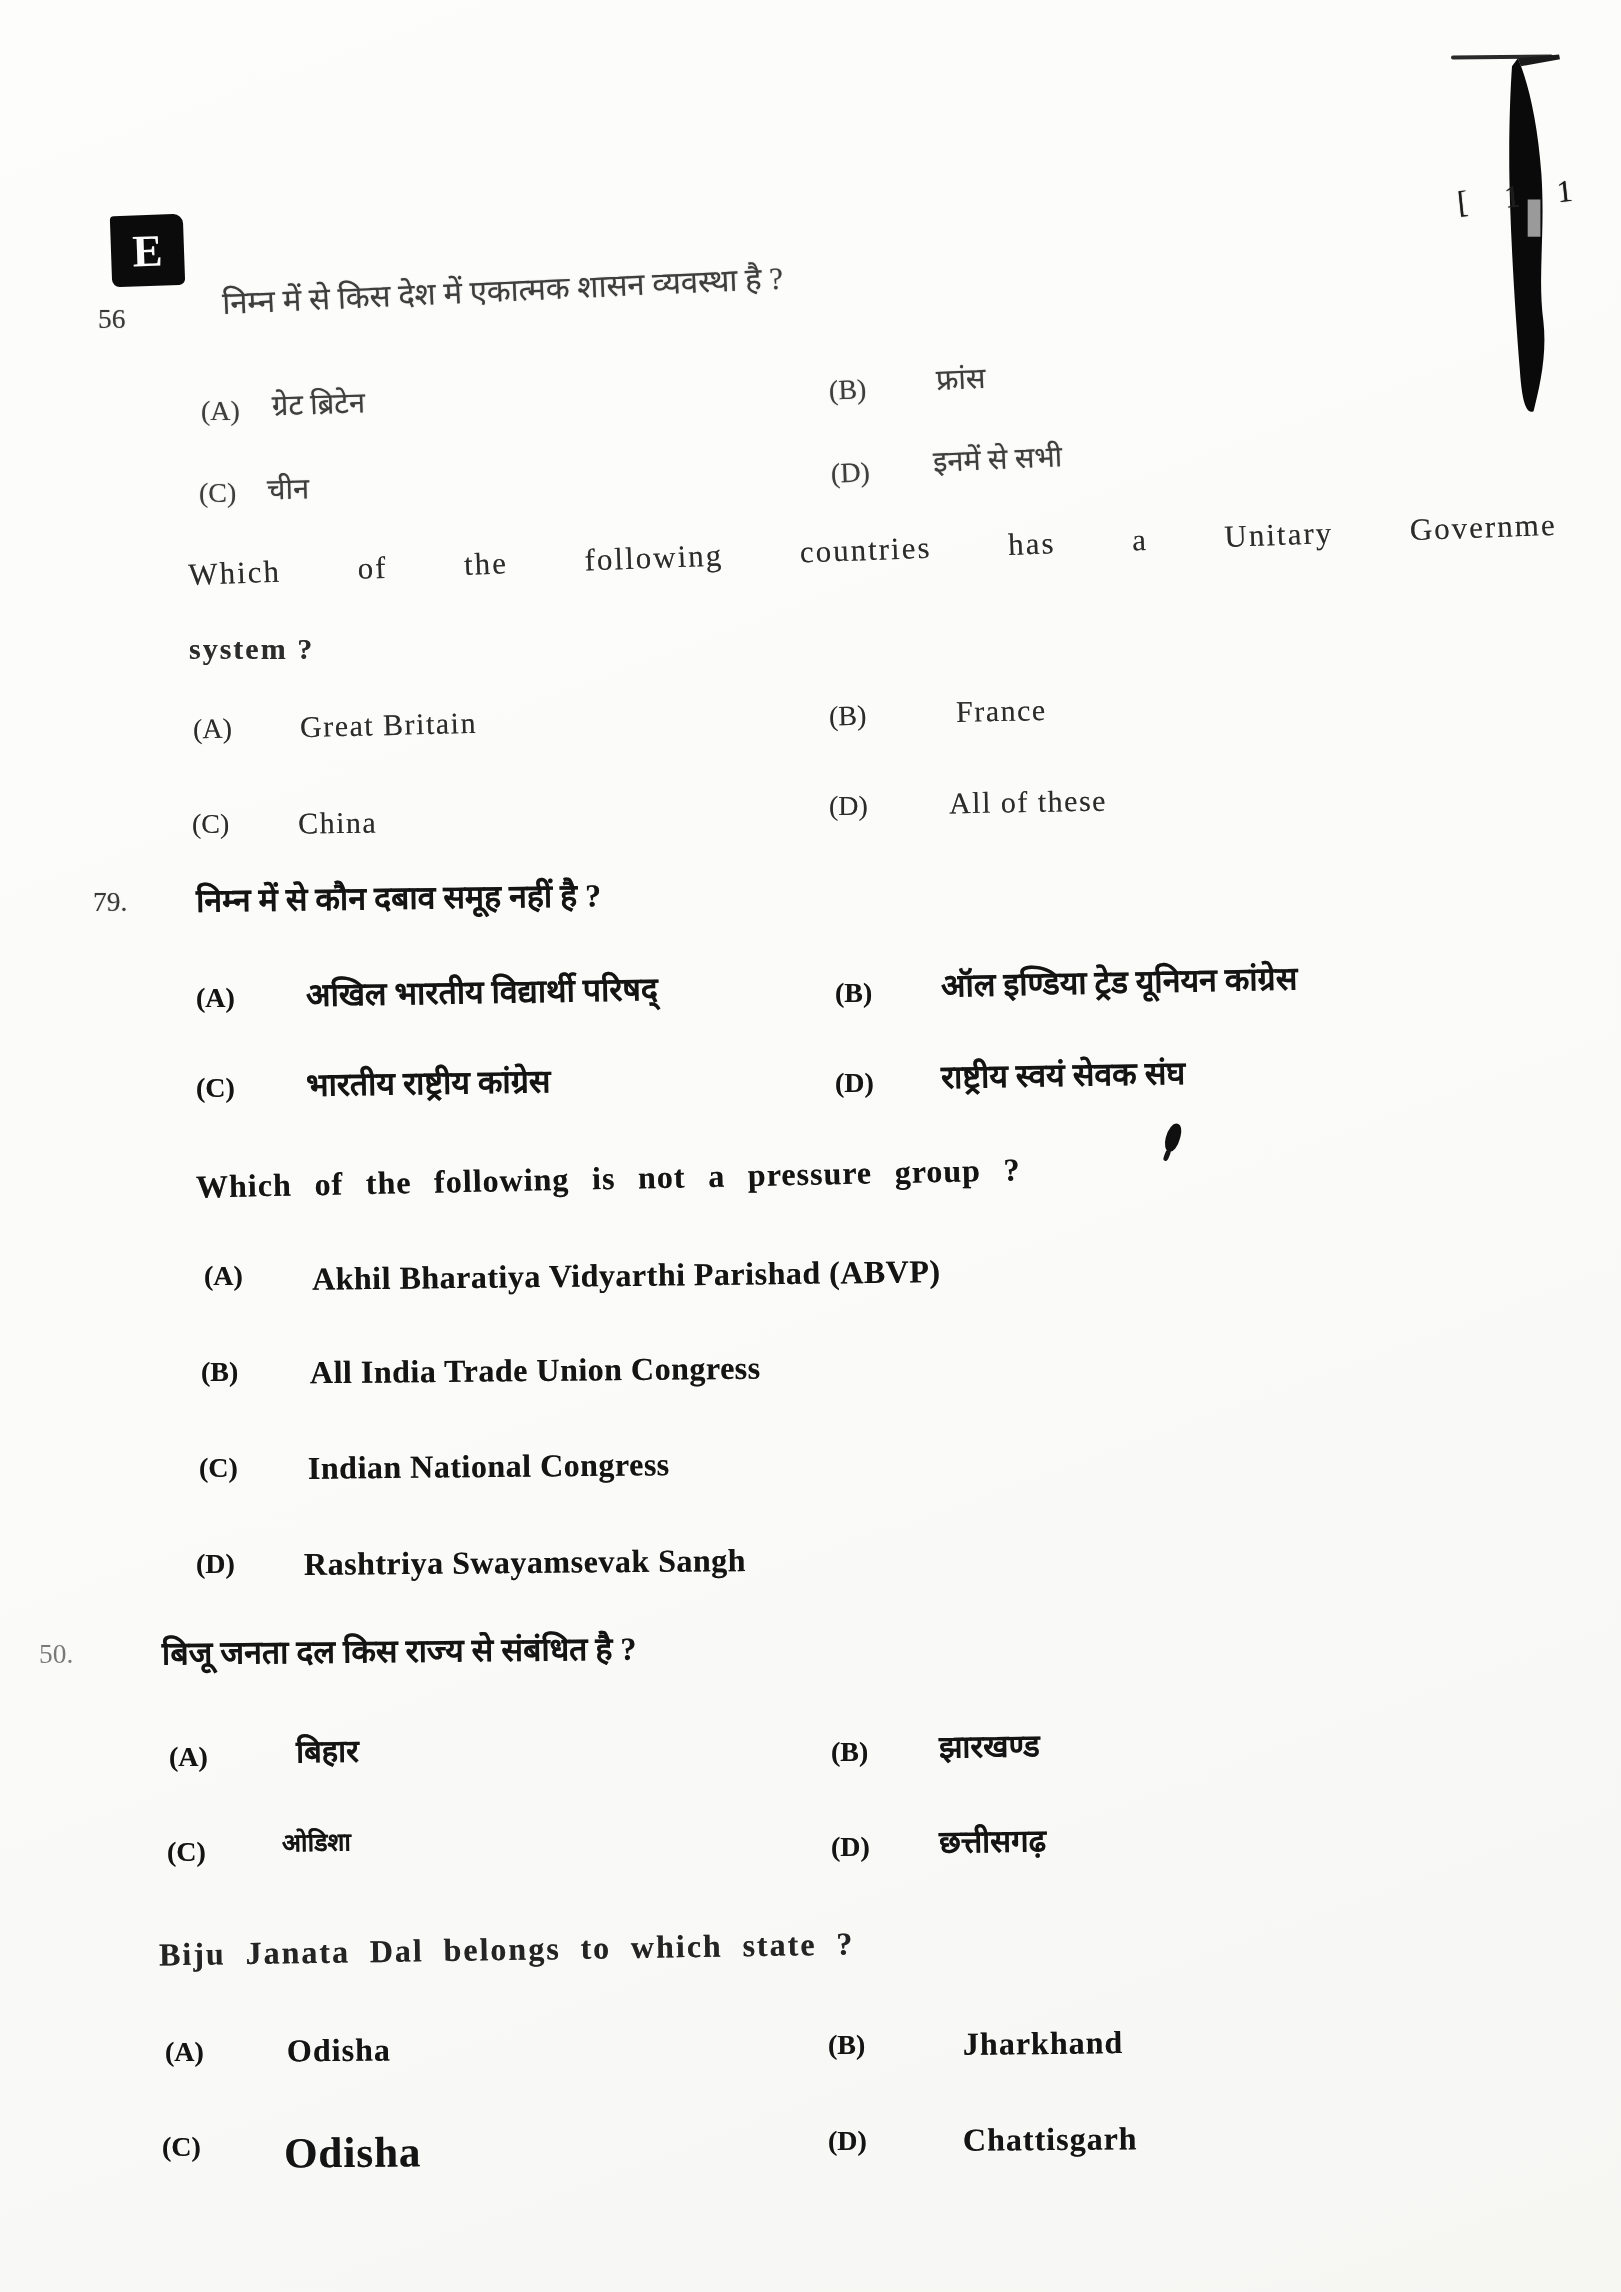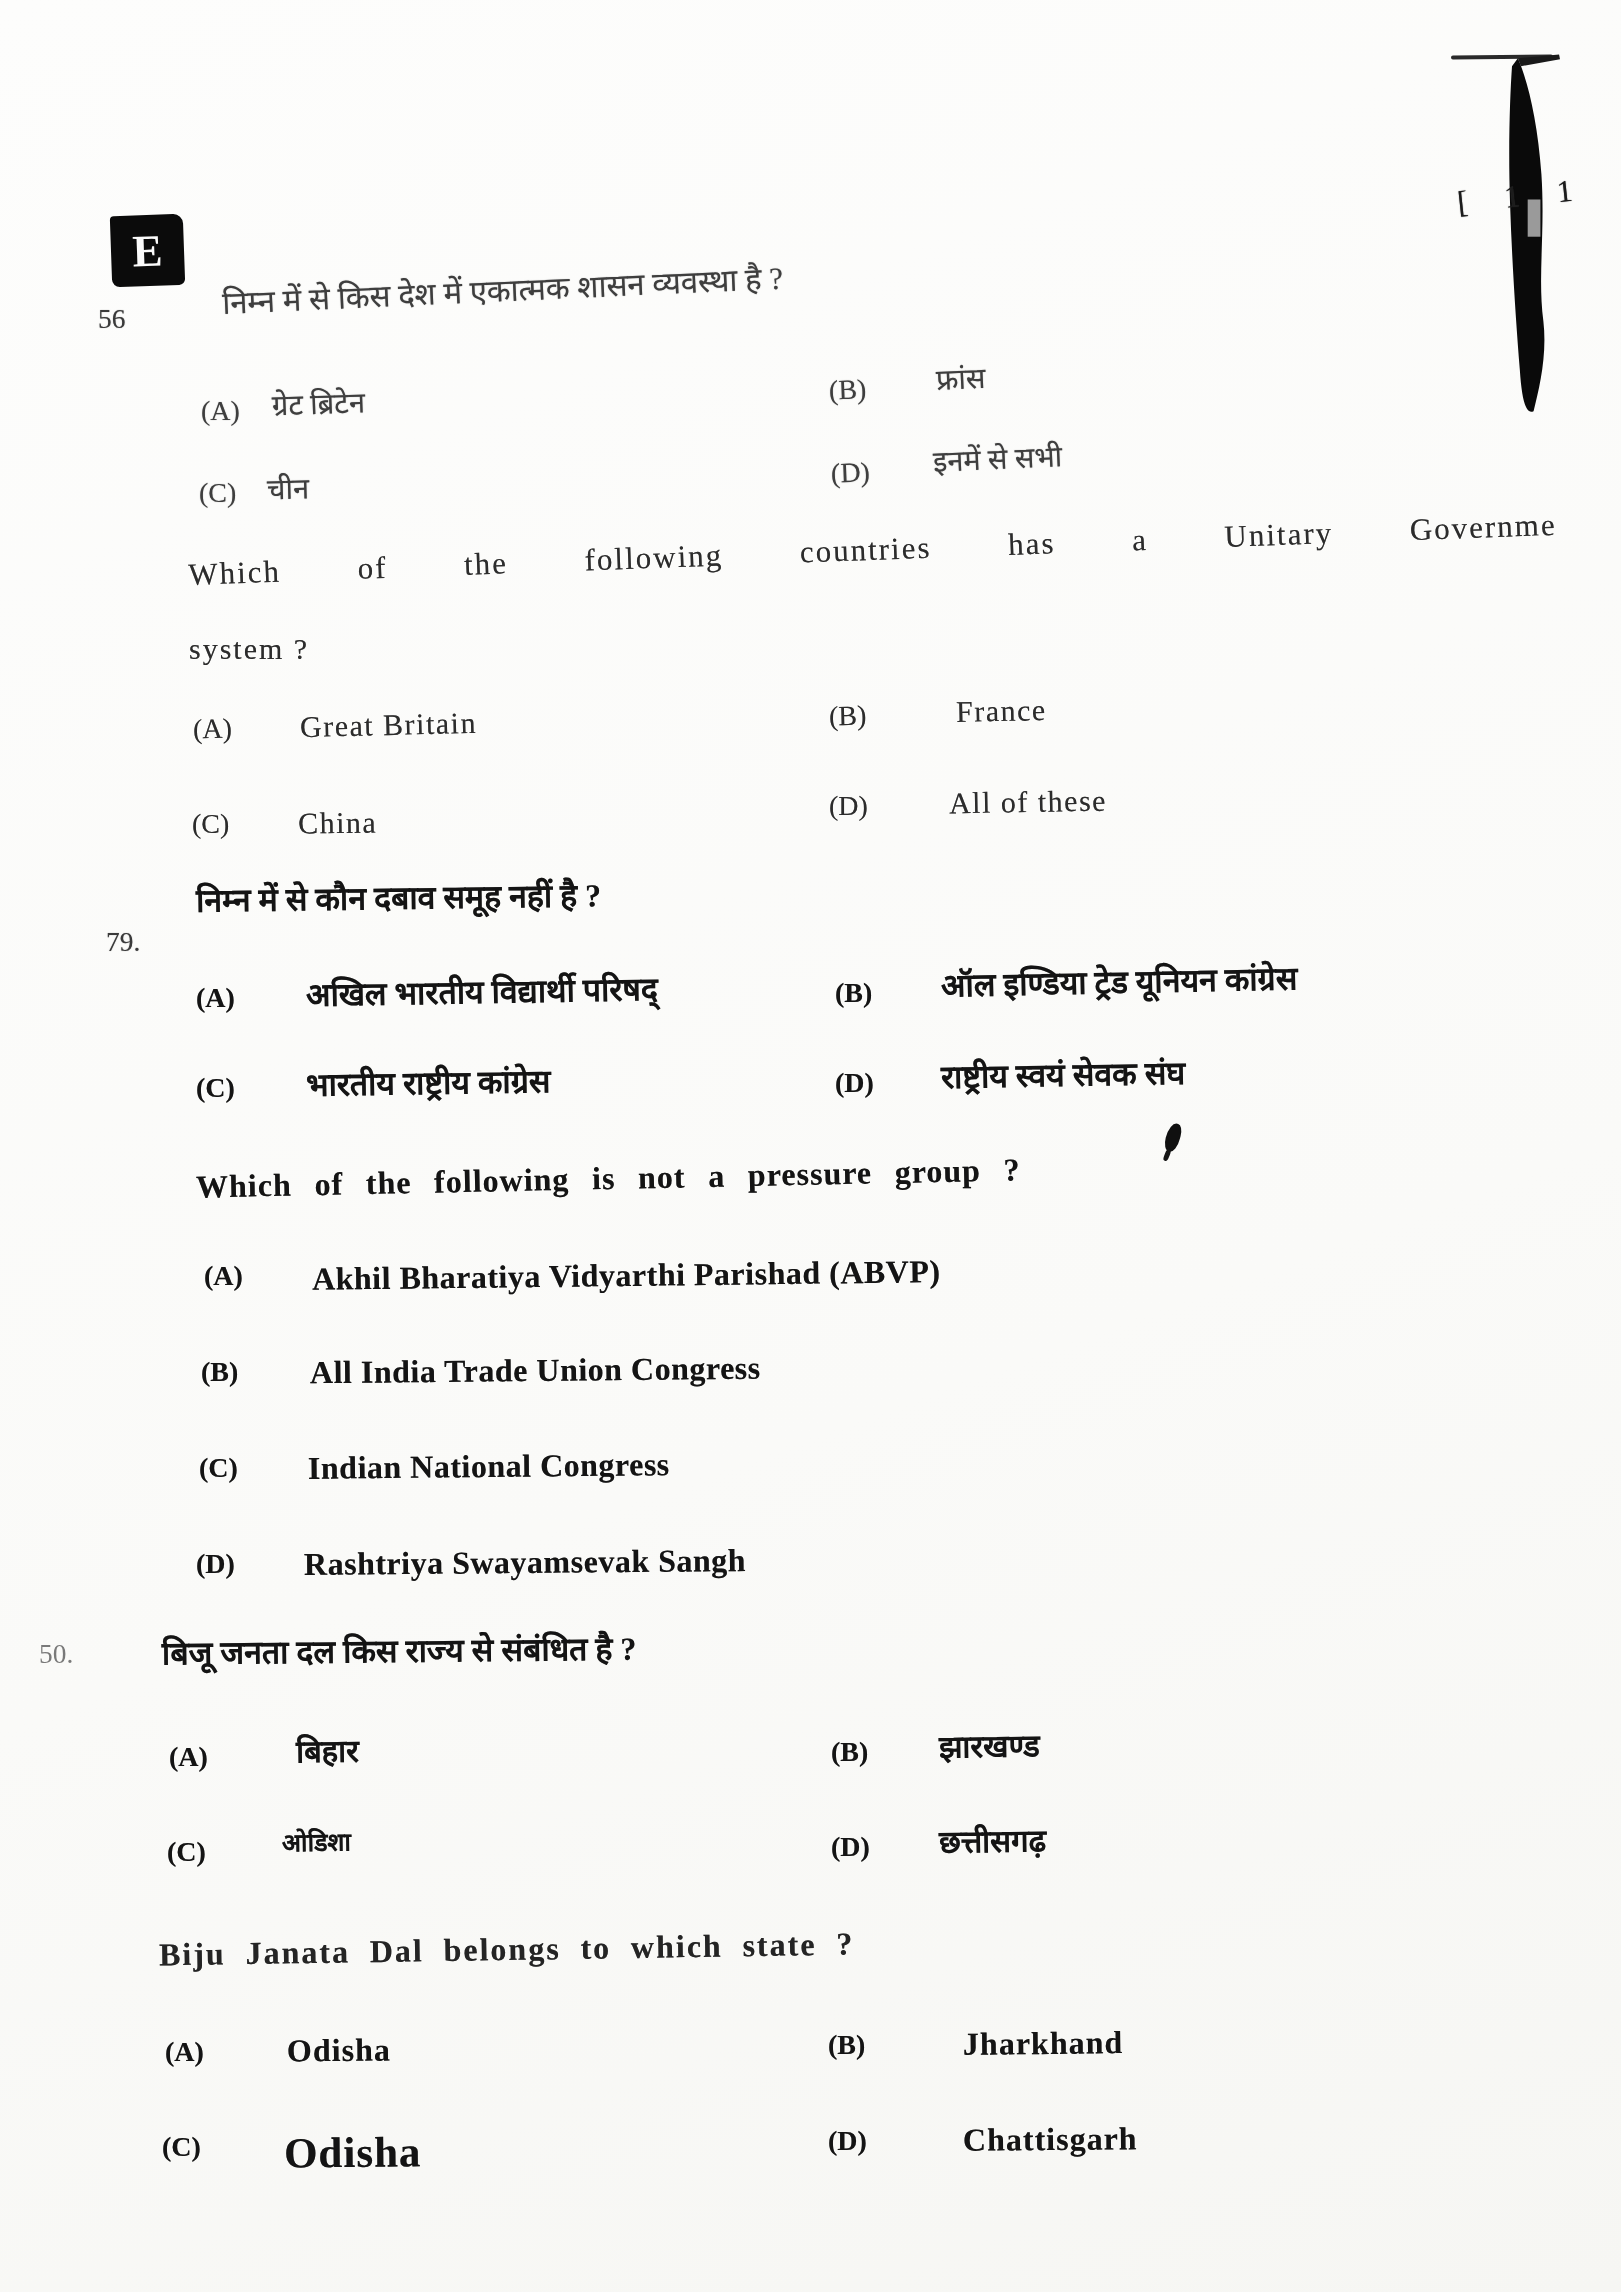--- a/index.html
+++ b/index.html
@@ -72,32 +72,32 @@
   <div class="t lbl fuzzy" style="left:201px;top:395px;">(A)</div>
   <div class="t hindi fuzzy" style="left:272px;top:388px;font-size:29px;transform:rotate(-2deg);">ग्रेट ब्रिटेन</div>
   <div class="t lbl fuzzy" style="left:829px;top:374px;transform:rotate(-2deg);">(B)</div>
   <div class="t hindi fuzzy" style="left:936px;top:363px;font-size:29px;transform:rotate(-2.5deg);">फ्रांस</div>
   <div class="t lbl fuzzy" style="left:199px;top:477px;">(C)</div>
   <div class="t hindi fuzzy" style="left:267px;top:473px;font-size:29px;transform:rotate(-1.5deg);">चीन</div>
   <div class="t lbl fuzzy" style="left:831px;top:457px;transform:rotate(-2deg);">(D)</div>
   <div class="t hindi fuzzy" style="left:933px;top:443px;font-size:29px;transform:rotate(-2.5deg);">इनमें से सभी</div>
 
   <div class="t eng mid" style="left:189px;top:557px;font-size:31px;letter-spacing:2px;word-spacing:67px;transform:rotate(-2.1deg);transform-origin:left bottom;">Which of the following countries has a Unitary Governme</div>
-  <div class="t eng mid" style="left:189px;top:632px;font-size:30px;letter-spacing:2px;">system ?</div>
+  <div class="t eng mid" style="left:189px;top:632px;font-size:30px;letter-spacing:2px;font-weight:bold;">system ?</div>
 
   <div class="t eng mid lbl" style="left:193px;top:713px;transform:rotate(-1.2deg);">(A)</div>
   <div class="t eng mid" style="left:300px;top:708px;font-size:30px;letter-spacing:1.5px;transform:rotate(-1.4deg);">Great Britain</div>
   <div class="t eng mid lbl" style="left:829px;top:700px;transform:rotate(-1.2deg);">(B)</div>
   <div class="t eng mid" style="left:956px;top:694px;font-size:30px;letter-spacing:1.5px;transform:rotate(-1.2deg);">France</div>
   <div class="t eng mid lbl" style="left:192px;top:808px;">(C)</div>
   <div class="t eng mid" style="left:298px;top:806px;font-size:30px;letter-spacing:1.5px;transform:rotate(-.8deg);">China</div>
   <div class="t eng mid lbl" style="left:829px;top:790px;">(D)</div>
   <div class="t eng mid" style="left:949px;top:785px;font-size:30px;letter-spacing:1.5px;transform:rotate(-1deg);">All of these</div>
 
-  <div class="t qnum fuzzy" style="left:106px;top:887px;margin-top:40px;">79.</div>
+  <div class="t qnum fuzzy" style="left:93px;top:887px;">79.</div>
   <div class="t hindi dark" style="left:196px;top:880px;font-size:32px;transform:rotate(-.8deg);">निम्न में से कौन दबाव समूह नहीं है ?</div>
 
   <div class="t lbl dark" style="left:196px;top:982px;">(A)</div>
   <div class="t hindi dark" style="left:306px;top:974px;font-size:32px;transform:rotate(-1deg);">अखिल भारतीय विद्यार्थी परिषद्</div>
   <div class="t lbl dark" style="left:835px;top:977px;">(B)</div>
   <div class="t hindi dark" style="left:941px;top:964px;font-size:32px;transform:rotate(-1.2deg);">ऑल इण्डिया ट्रेड यूनियन कांग्रेस</div>
   <div class="t lbl dark" style="left:196px;top:1072px;">(C)</div>
   <div class="t hindi dark" style="left:306px;top:1065px;font-size:32px;transform:rotate(-.9deg);">भारतीय राष्ट्रीय कांग्रेस</div>
   <div class="t lbl dark" style="left:835px;top:1067px;">(D)</div>
   <div class="t hindi dark" style="left:941px;top:1057px;font-size:32px;transform:rotate(-1deg);">राष्ट्रीय स्वयं सेवक संघ</div>

